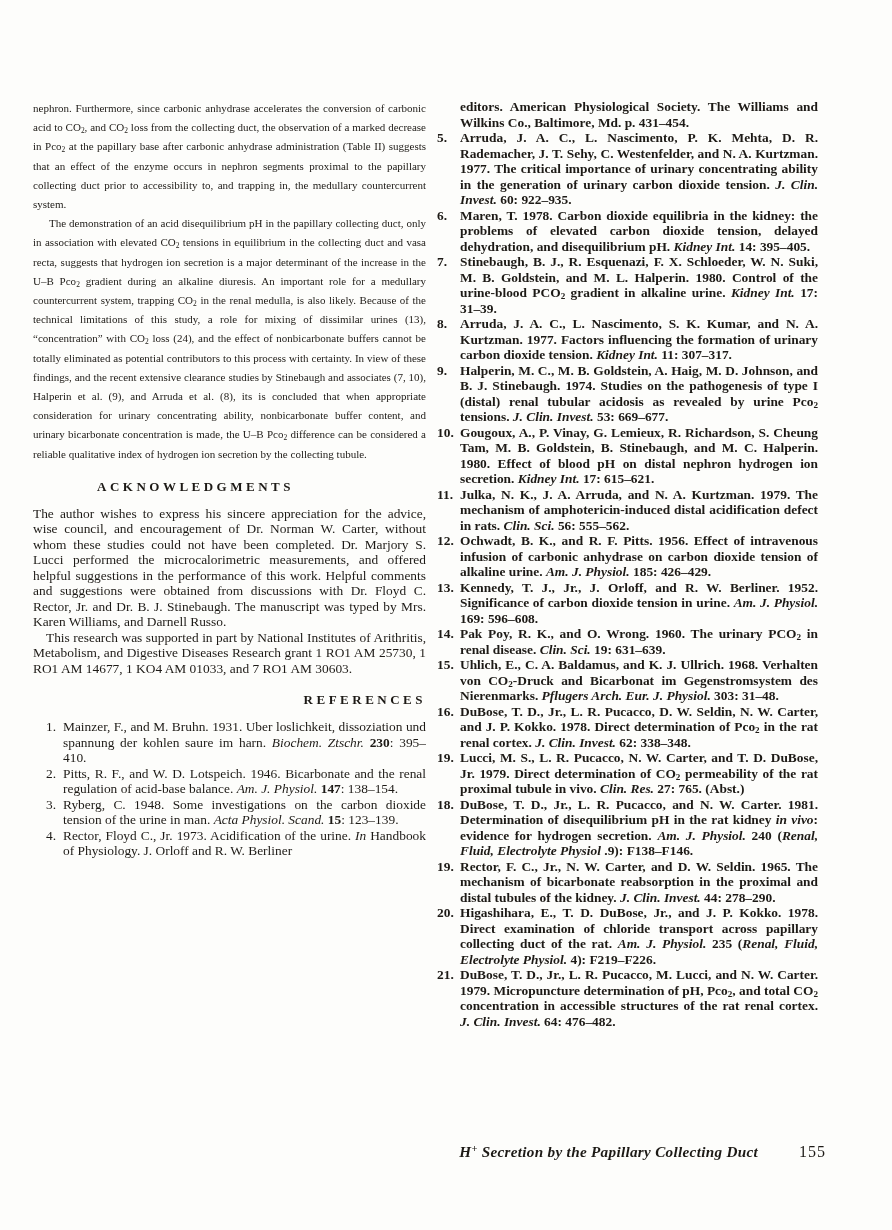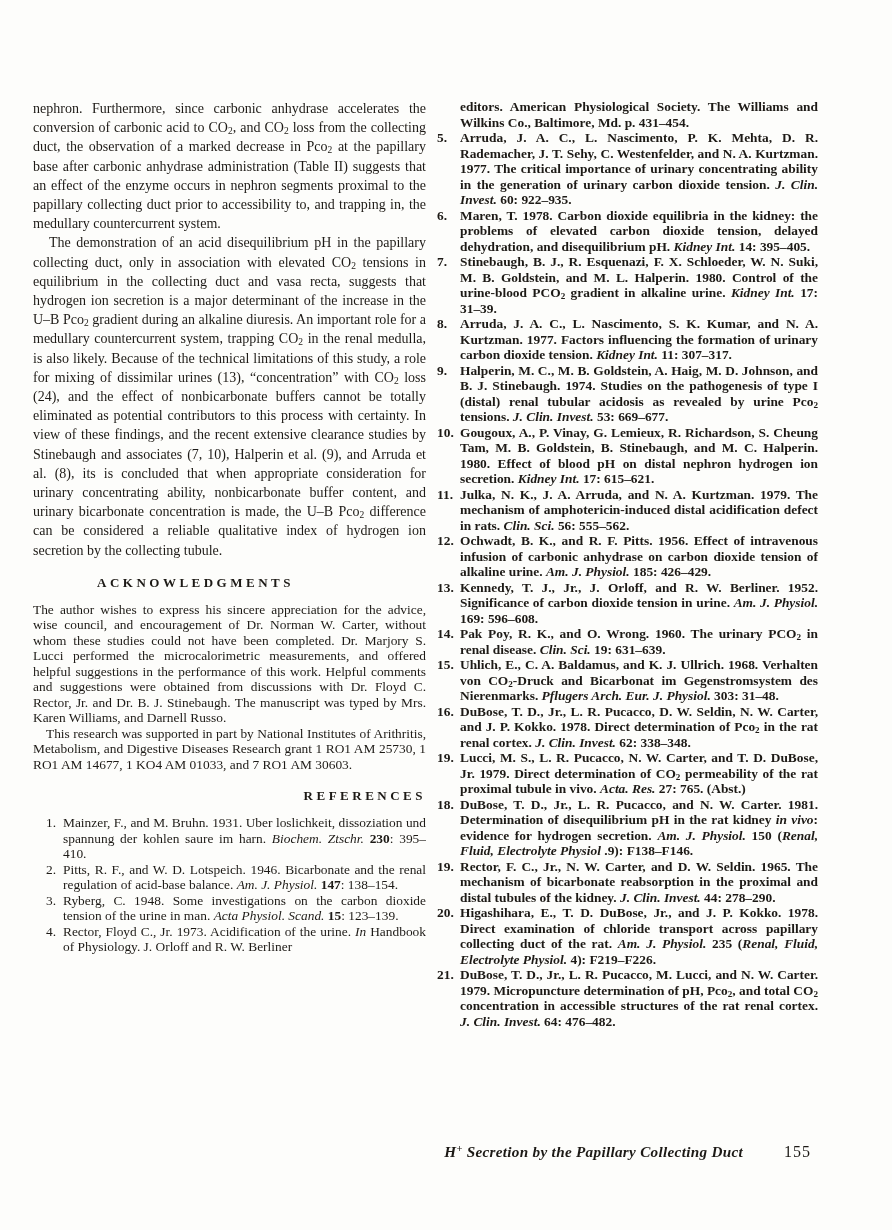--- a/index.html
+++ b/index.html
@@ -10,21 +10,21 @@
     font-family: "Liberation Serif", "DejaVu Serif", serif;
     color: #1d1a16;
     -webkit-font-smoothing: antialiased;
   }
   .page { position: absolute; inset: 0; }
   .col { position: absolute; top: 99px; }
   .col-left  { left: 33px;  width: 393px; }
   .col-right { left: 437px; width: 381px; font-weight: bold; }
 
   .body-par {
-    font-size: 14px; line-height: 19.2px;
+    font-size: 11px; line-height: 19.2px;
     text-align: justify; margin: 0;
   }
   .indent1 { text-indent: 16px; }
 
   .small-par {
     font-size: 13.4px; line-height: 15.5px;
     text-align: justify; margin: 0;
   }
   .indent2 { text-indent: 13px; }
 
@@ -43,21 +43,21 @@
   .refs-left  li.ref { padding-left: 30px; }
   .refs-left  .ref-num { position: absolute; left: 13px; top: 0; }
   .refs-right li.ref { padding-left: 23px; }
   .refs-right .ref-num { position: absolute; left: 0; top: 0; }
   .ref-cont { padding-left: 23px; }
 
   sub { font-size: 68%; vertical-align: -0.22em; line-height: 0; }
   sup { font-size: 68%; vertical-align: 0.45em;  line-height: 0; }
 
   .footer {
-    position: absolute; top: 1143px; left: 19px; width: 792px;
+    position: absolute; top: 1143px; left: 34px; width: 792px;
     text-align: right; white-space: nowrap;
   }
   .run-title {
     font-style: italic; font-weight: bold;
     font-size: 15.2px; letter-spacing: 0.3px;
   }
   .page-num {
     display: inline-block; margin-left: 37px;
     font-size: 16px; letter-spacing: 1px;
   }
@@ -159,26 +159,26 @@
           <span class="ref-text">Uhlich, E., C. A. Baldamus, and K. J. Ullrich. 1968. Verhalten von CO<sub>2</sub>-Druck and Bicarbonat im Gegenstromsystem des Nierenmarks. <i>Pflugers Arch. Eur. J. Physiol.</i> <b>303</b>: 31–48.</span>
         </li>
 
         <li class="ref">
           <span class="ref-num">16.</span>
           <span class="ref-text">DuBose, T. D., Jr., L. R. Pucacco, D. W. Seldin, N. W. Carter, and J. P. Kokko. 1978. Direct determination of Pco<sub>2</sub> in the rat renal cortex. <i>J. Clin. Invest.</i> <b>62</b>: 338–348.</span>
         </li>
 
         <li class="ref">
           <span class="ref-num">19.</span>
-          <span class="ref-text">Lucci, M. S., L. R. Pucacco, N. W. Carter, and T. D. DuBose, Jr. 1979. Direct determination of CO<sub>2</sub> permeability of the rat proximal tubule in vivo. <i>Acta. Res.</i> <b>27</b>: 765. (Abst.)</span>
+          <span class="ref-text">Lucci, M. S., L. R. Pucacco, N. W. Carter, and T. D. DuBose, Jr. 1979. Direct determination of CO<sub>2</sub> permeability of the rat proximal tubule in vivo. <i>Clin. Res.</i> <b>27</b>: 765. (Abst.)</span>
         </li>
 
         <li class="ref">
           <span class="ref-num">18.</span>
-          <span class="ref-text">DuBose, T. D., Jr., L. R. Pucacco, and N. W. Carter. 1981. Determination of disequilibrium pH in the rat kidney <i>in vivo</i>: evidence for hydrogen secretion. <i>Am. J. Physiol.</i> <b>150</b> (<i>Renal, Fluid, Electrolyte Physiol</i> .9): F138–F146.</span>
+          <span class="ref-text">DuBose, T. D., Jr., L. R. Pucacco, and N. W. Carter. 1981. Determination of disequilibrium pH in the rat kidney <i>in vivo</i>: evidence for hydrogen secretion. <i>Am. J. Physiol.</i> <b>240</b> (<i>Renal, Fluid, Electrolyte Physiol</i> .9): F138–F146.</span>
         </li>
 
         <li class="ref">
           <span class="ref-num">19.</span>
           <span class="ref-text">Rector, F. C., Jr., N. W. Carter, and D. W. Seldin. 1965. The mechanism of bicarbonate reabsorption in the proximal and distal tubules of the kidney. <i>J. Clin. Invest.</i> <b>44</b>: 278–290.</span>
         </li>
 
         <li class="ref">
           <span class="ref-num">20.</span>
           <span class="ref-text">Higashihara, E., T. D. DuBose, Jr., and J. P. Kokko. 1978. Direct examination of chloride transport across papillary collecting duct of the rat. <i>Am. J. Physiol.</i> <b>235</b> (<i>Renal, Fluid, Electrolyte Physiol.</i> 4): F219–F226.</span>

